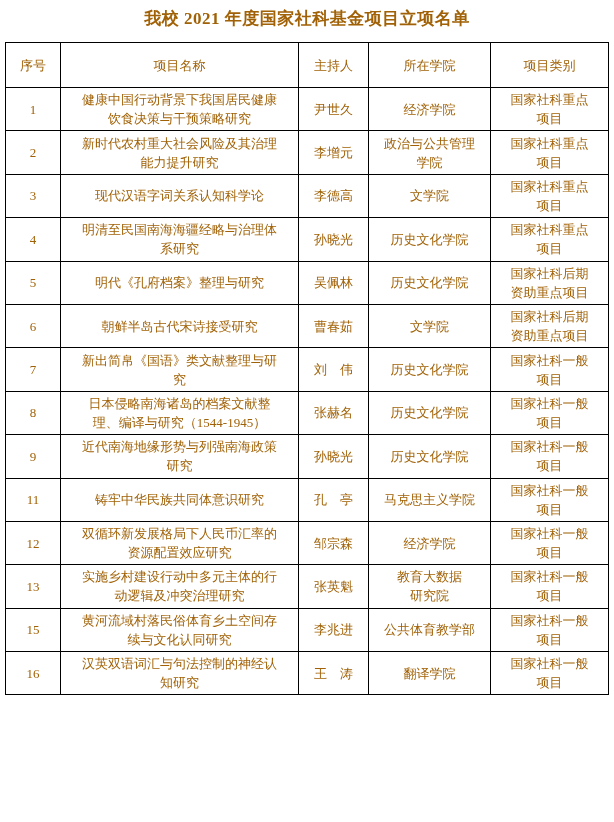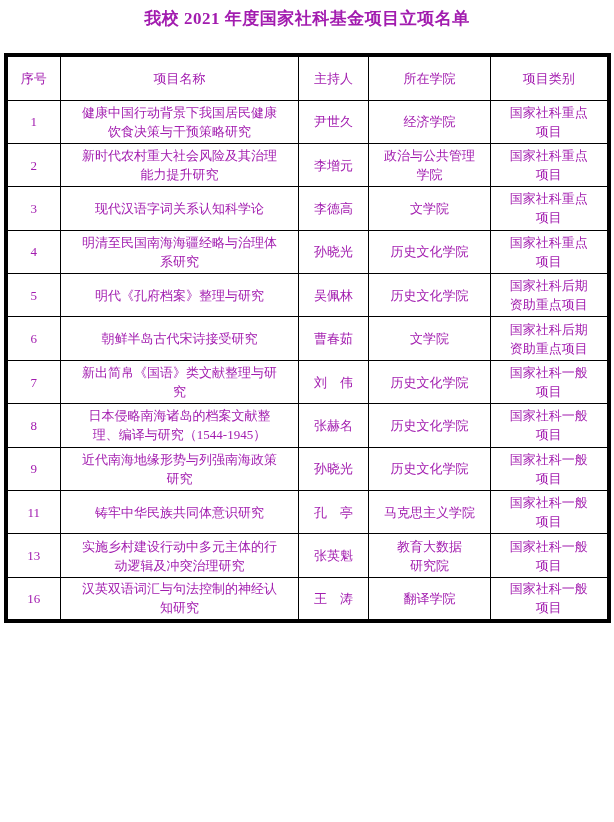--- a/index.html
+++ b/index.html
@@ -3,39 +3,39 @@
 <meta charset="utf-8">
 <style>
   html,body { margin:0; padding:0; background:#e8e8e8; }
   .page {
     position: relative;
     width: 614px;
     height: 822px;
     margin: 0 auto;
     background: #ffffff;
     font-family: "Liberation Serif", "DejaVu Serif", serif;
-    color: #a21caf;
+    color: #a16207;
     overflow: hidden;
     box-sizing: border-box;
   }
   .doc-title {
     padding-top: 7px;
     height: 28px;
     text-align: center;
     font-size: 17px;
     font-weight: bold;
     letter-spacing: 0.5px;
     white-space: pre;
   }
   table.projects {
     border-collapse: collapse;
     table-layout: fixed;
     width: 603px;
-    margin: 18px auto;
-    border: 4px solid #000000;
+    margin: 7px auto;
+    border: 1px solid #000000;
   }
   table.projects th, table.projects td {
     border: 1px solid #000;
     text-align: center;
     vertical-align: middle;
     padding: 1px 4px;
     font-size: 13px;
     line-height: 19px;
     white-space: pre-line;
     font-weight: normal;
@@ -165,33 +165,51 @@
 
   <tr>
     <td>11</td>
     <td>铸牢中华民族共同体意识研究</td>
     <td>孔　亭</td>
     <td>马克思主义学院</td>
     <td>国家社科一般
 项目</td>
   </tr>
 
+  <tr>
+    <td>12</td>
+    <td>双循环新发展格局下人民币汇率的
+资源配置效应研究</td>
+    <td>邹宗森</td>
+    <td>经济学院</td>
+    <td>国家社科一般
+项目</td>
+  </tr>
 
   <tr>
     <td>13</td>
     <td>实施乡村建设行动中多元主体的行
 动逻辑及冲突治理研究</td>
     <td>张英魁</td>
     <td>教育大数据
 研究院</td>
     <td>国家社科一般
 项目</td>
   </tr>
 
 
+  <tr>
+    <td>15</td>
+    <td>黄河流域村落民俗体育乡土空间存
+续与文化认同研究</td>
+    <td>李兆进</td>
+    <td>公共体育教学部</td>
+    <td>国家社科一般
+项目</td>
+  </tr>
 
   <tr>
     <td>16</td>
     <td>汉英双语词汇与句法控制的神经认
 知研究</td>
     <td>王　涛</td>
     <td>翻译学院</td>
     <td>国家社科一般
 项目</td>
   </tr>

